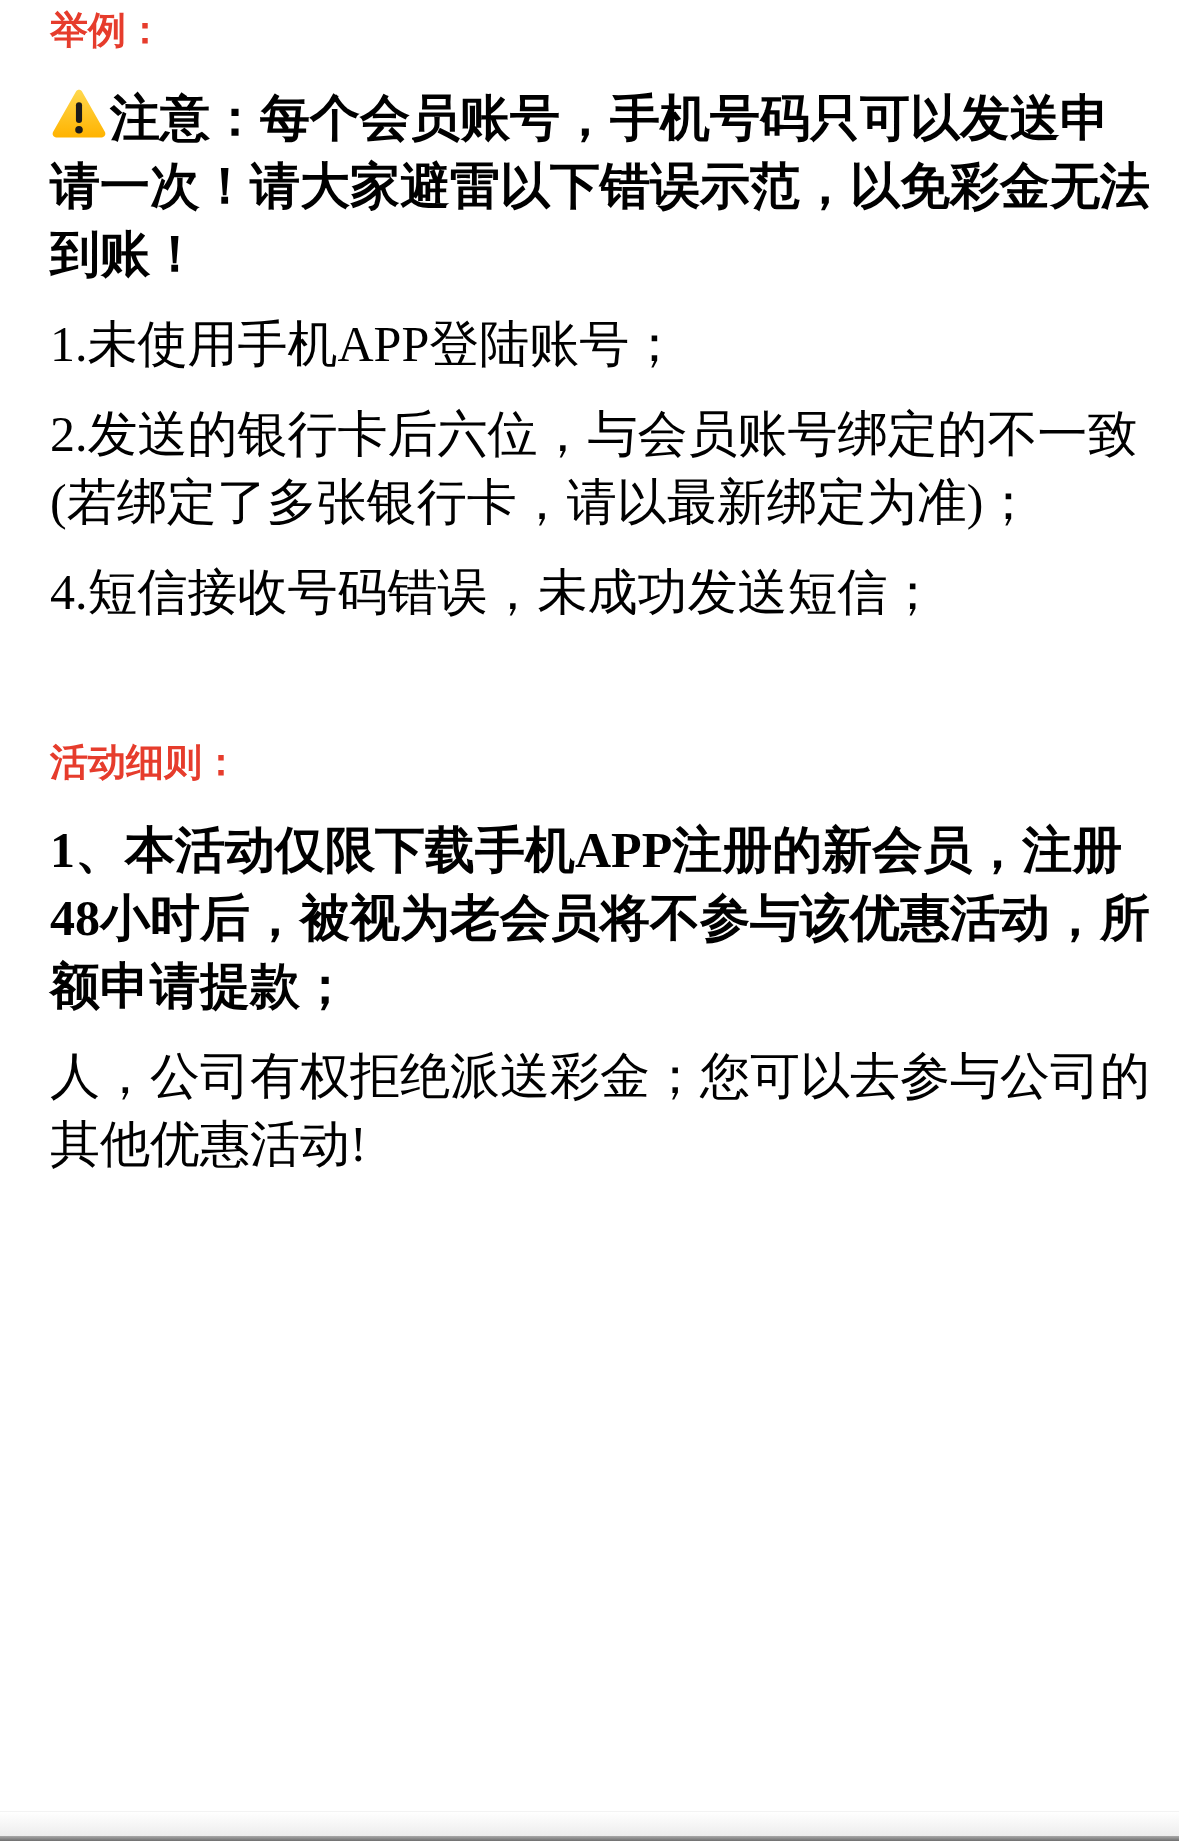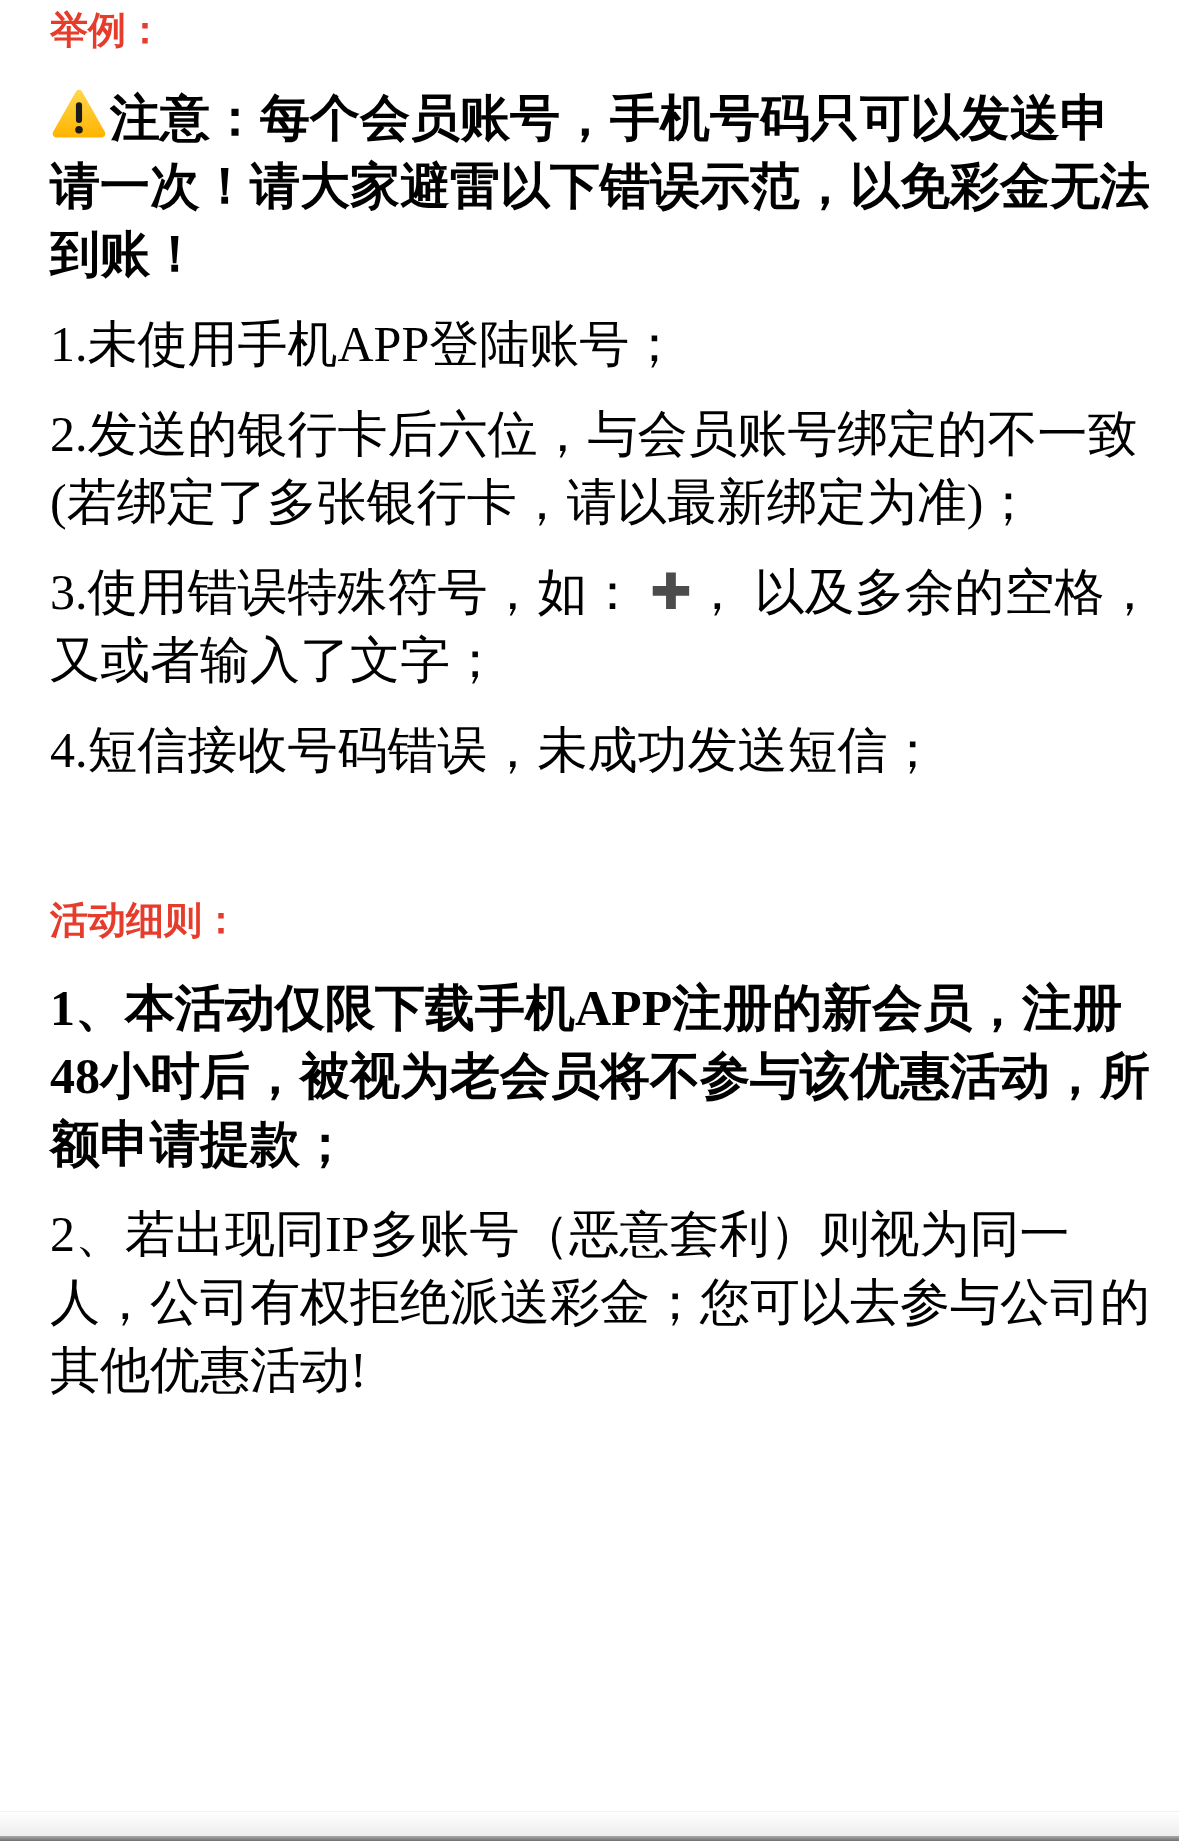--- a/index.html
+++ b/index.html
@@ -80,39 +80,34 @@
 
   <div class="para">
     <div class="line">1.未使用手机APP登陆账号；</div>
   </div>
 
   <div class="para">
     <div class="line">2.发送的银行卡后六位，与会员账号绑定的不一致</div>
     <div class="line">(若绑定了多张银行卡，请以最新绑定为准)；</div>
   </div>
 
-  <div class="para">
-    <div class="line"><span>3.使用错误特殊符号，如： </span><span class="plus-symbol">✚</span><span>， 以及多余的空格，</span></div>
-    <div class="line">又或者输入了文字；</div>
-  </div>
 
   <div class="para">
     <div class="line">4.短信接收号码错误，未成功发送短信；</div>
   </div>
 
   <h2 class="red-heading rules-heading">活动细则：</h2>
 
   <div class="para first">
     <div class="line">1、本活动仅限下载手机APP注册的新会员，注册</div>
     <div class="line">48小时后，被视为老会员将不参与该优惠活动，所</div>
     <div class="line">额申请提款；</div>
   </div>
 
   <div class="para">
-    <div class="line">2、若出现同IP多账号（恶意套利）则视为同一</div>
     <div class="line">人，公司有权拒绝派送彩金；您可以去参与公司的</div>
     <div class="line">其他优惠活动!</div>
   </div>
 
 
 </div>
 
 <div class="bottom-fade"></div>
 <div class="bottom-bar"></div>
 

